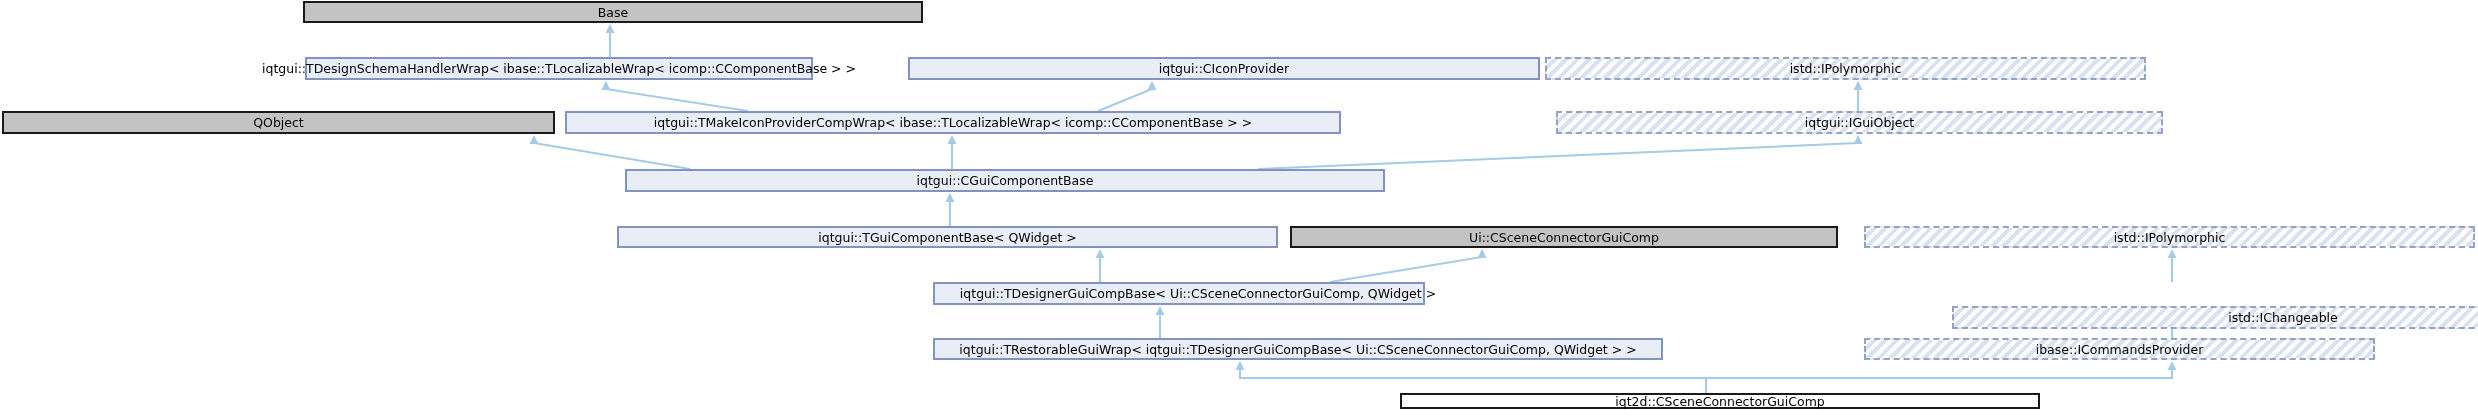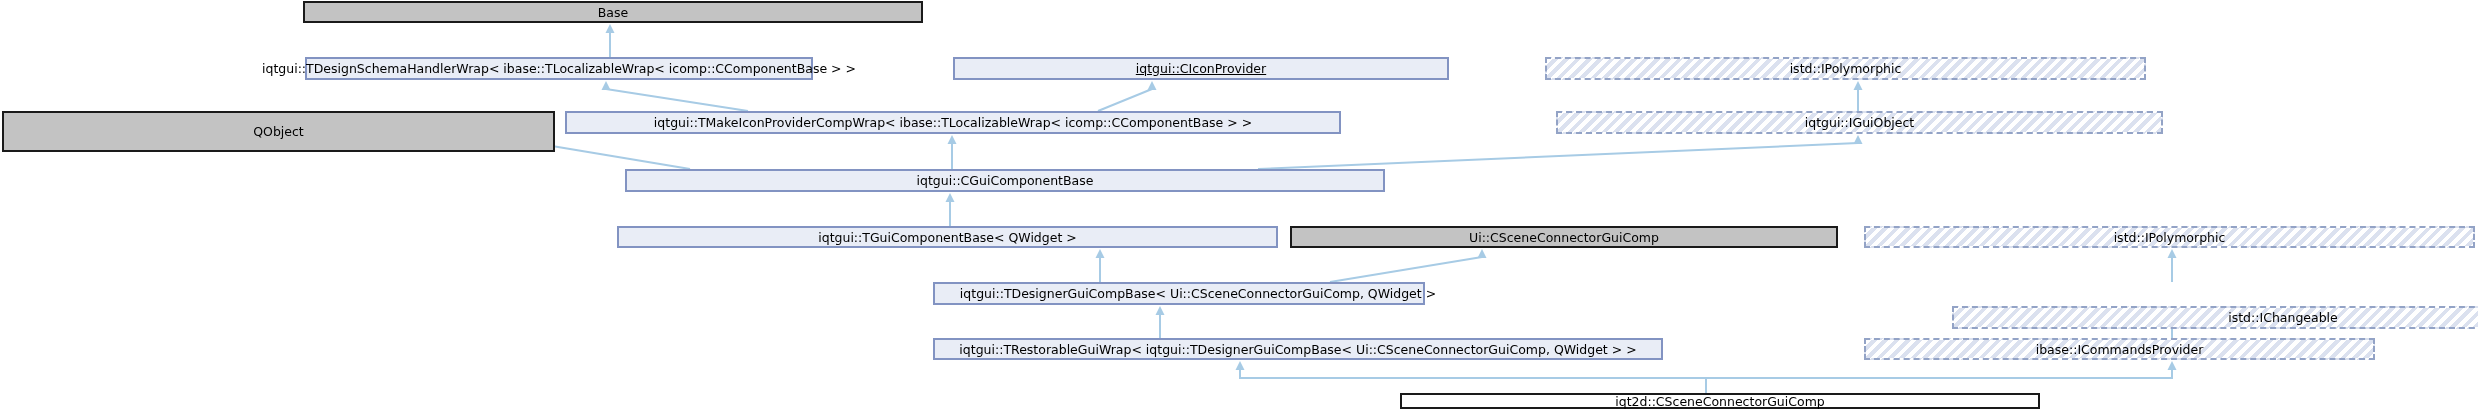--- a/index.html
+++ b/index.html
@@ -91,27 +91,27 @@
       <polyline points="1706,393 1706,378 2172,378 2172,369" fill="none" stroke="#a7cbe5" stroke-width="2"></polyline>
       <polygon points="2172,361 2167.5,370 2176.5,370" fill="#a7cbe5"></polygon>
     </svg>
   <div id="nodes">
       <div class="node external" style="left: 303px; top: 1px; width: 620px; height: 22px;">
         <span class="label">Base</span>
       </div>
       <div class="node documented" style="left: 305px; top: 57px; width: 508px; height: 23px;">
         <span class="label">iqtgui::TDesignSchemaHandlerWrap&lt; ibase::TLocalizableWrap&lt; icomp::CComponentBase &gt; &gt;</span>
       </div>
-      <div class="node documented" style="left: 953px; top: 57px; width: 496px; height: 23px; text-decoration: underline;">
+      <div class="node documented" style="left: 908px; top: 57px; width: 632px; height: 23px;">
         <span class="label">iqtgui::CIconProvider</span>
       </div>
       <div class="node truncated" style="left: 1545px; top: 57px; width: 601px; height: 23px;">
         <span class="label">istd::IPolymorphic</span>
       </div>
-      <div class="node external" style="left: 2px; top: 111px; width: 553px; height: 41px;">
+      <div class="node external" style="left: 2px; top: 111px; width: 553px; height: 23px;">
         <span class="label">QObject</span>
       </div>
       <div class="node documented" style="left: 565px; top: 111px; width: 776px; height: 23px;">
         <span class="label">iqtgui::TMakeIconProviderCompWrap&lt; ibase::TLocalizableWrap&lt; icomp::CComponentBase &gt; &gt;</span>
       </div>
       <div class="node truncated" style="left: 1556px; top: 111px; width: 607px; height: 23px;">
         <span class="label">iqtgui::IGuiObject</span>
       </div>
       <div class="node documented" style="left: 625px; top: 169px; width: 760px; height: 23px;">
         <span class="label">iqtgui::CGuiComponentBase</span>

